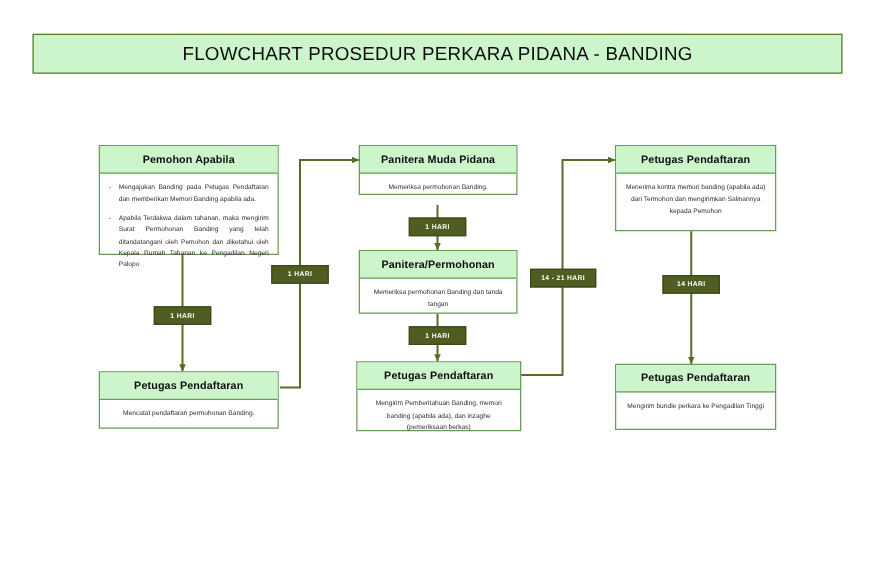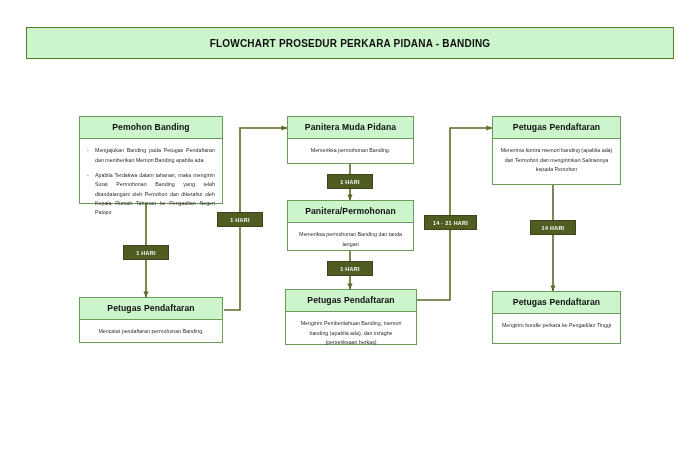--- a/index.html
+++ b/index.html
@@ -30,22 +30,22 @@
     width: 648px;
     height: 32px;
     background: #ccf5cc;
     border: 1px solid #5a7a2a;
     box-sizing: border-box;
     display: flex;
     align-items: center;
     justify-content: center;
   }
   .title-bar .title-text {
-    font-size: 10px;
-    font-weight: bold;
+    font-size: 15px;
+    font-weight: normal;
     color: #0d0d0d;
     letter-spacing: 0.2px;
     white-space: nowrap;
   }
 
   
   .node {
     position: absolute;
     box-sizing: border-box;
     border: 1px solid #6b9b5a;
@@ -150,30 +150,30 @@
     <path d="M350,164 L350,200" fill="none" stroke="#5a6b28" stroke-width="1.6" marker-end="url(#arrow)"></path>
 
     <path d="M350,251 L350,289" fill="none" stroke="#5a6b28" stroke-width="1.6" marker-end="url(#arrow)"></path>
 
     <path d="M417,300 L450,300 L450,128 L492,128" fill="none" stroke="#5a6b28" stroke-width="1.6" marker-end="url(#arrow)"></path>
 
     <path d="M553,185 L553,291" fill="none" stroke="#5a6b28" stroke-width="1.6" marker-end="url(#arrow)"></path>
   </svg>
 
   <div class="node" style="left:79px; top:116px; width:144px; height:88px;">
-    <div class="node-head">Pemohon Banding</div>
+    <div class="node-head">Pemohon Apabila</div>
     <div class="node-body just">
       <ul>
         <li>Mengajukan Banding pada Petugas Pendaftaran dan memberikan Memori Banding apabila ada.</li>
         <li>Apabila Terdakwa dalam tahanan, maka mengirim Surat Permohonan Banding yang telah ditandatangani oleh Pemohon dan diketahui oleh Kepala Rumah Tahanan ke Pengadilan Negeri Palopo</li>
       </ul>
     </div>
   </div>
 
-  <div class="node" style="left:287px; top:116px; width:127px; height:48px;">
+  <div class="node" style="left:287px; top:116px; width:127px; height:40px;">
     <div class="node-head">Panitera Muda Pidana</div>
     <div class="node-body center">
       <p>Memeriksa permohonan Banding.</p>
     </div>
   </div>
 
   <div class="node" style="left:492px; top:116px; width:129px; height:69px;">
     <div class="node-head">Petugas Pendaftaran</div>
     <div class="node-body center">
       <p>Menerima kontra memori banding (apabila ada) dari Termohon dan mengirimkan Salinannya kepada Pemohon</p>

